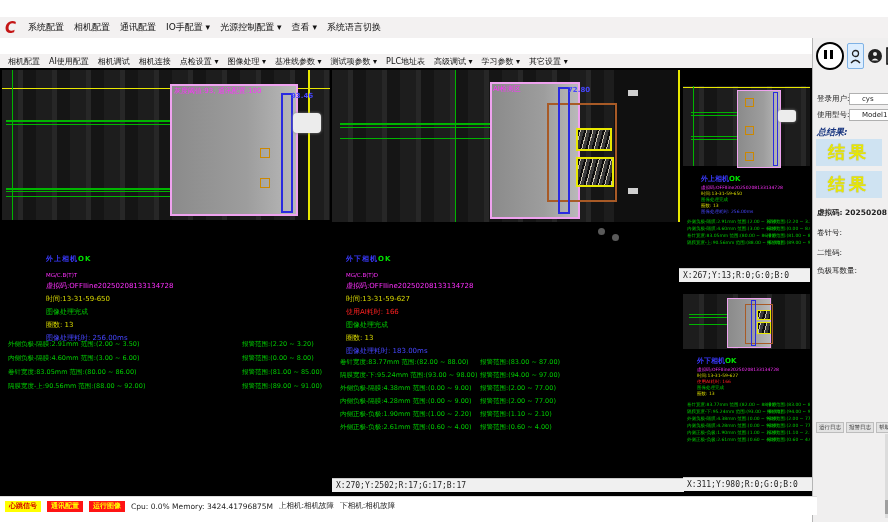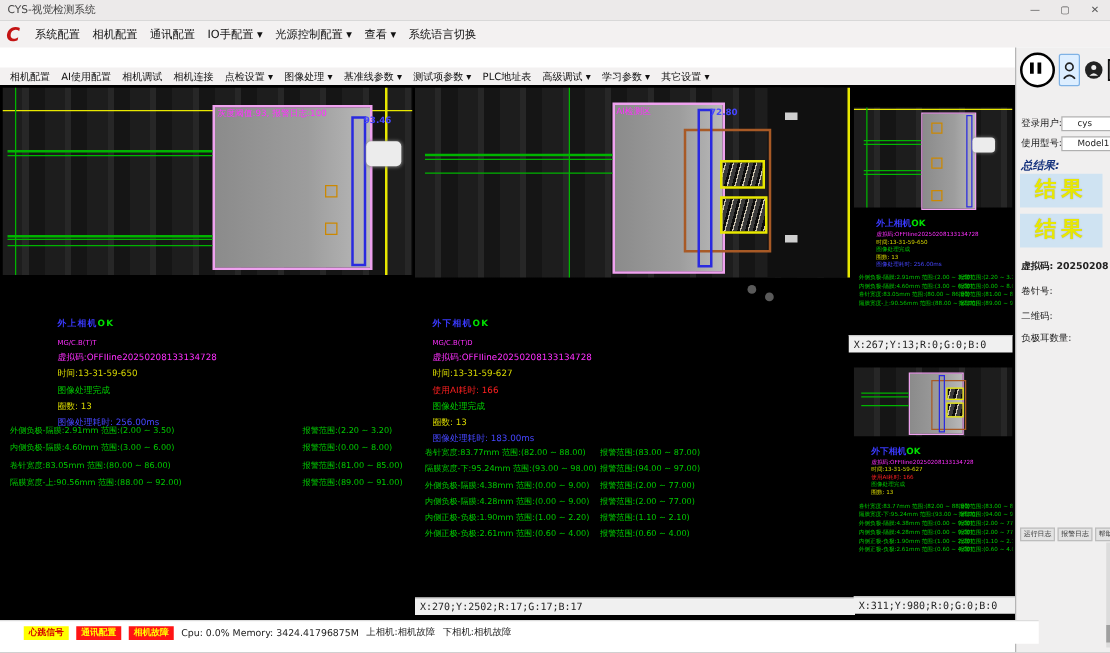--- a/index.html
+++ b/index.html
@@ -52,39 +52,31 @@
   .field{position:absolute;left:4px;font-size:7.5px;color:#222;white-space:nowrap}
   .fval{position:absolute;left:36px;width:36px;height:10px;background:#fff;border:1px solid #b0b0b0;font-size:7px;line-height:10px;padding-left:12px}
   .total{position:absolute;left:4px;font-size:9px;font-weight:bold;font-style:italic;color:#16337e}
   .resbox{position:absolute;left:3px;width:66px;height:27px;background:#cfe3f2;text-align:center;font-size:17px;font-weight:bold;color:#e8e800;letter-spacing:4px;line-height:27px;text-shadow:0 0 1px #999}
   .logtabs{position:absolute;left:3px;display:flex;gap:2px}
   .logtab{font-size:5.5px;background:#e3e3e3;border:1px solid #bdbdbd;padding:1px 2px;color:#333;white-space:nowrap}
   .logbody{position:absolute;left:3px;width:68px;font-size:6.5px;line-height:1.65;color:#1a1a1a;word-break:break-all}
   .logscroll{position:absolute;right:1px;width:3px;background:#dcdcdc}
   .logthumb{position:absolute;right:1px;width:3px;height:14px;background:#9f9f9f}
   
-  .statusbar{position:absolute;left:0;top:496px;width:812px;height:18px;background:#fff;border-top:1px solid #ddd;display:flex;align-items:center;gap:6px;font-size:7.5px;color:#222;padding-left:19px}
+  .statusbar{position:absolute;left:0;top:496px;width:812px;height:18px;background:#fff;border-top:1px solid #ddd;display:flex;align-items:center;gap:6px;font-size:7.5px;color:#222;padding-left:5px}
   .badge{height:11px;line-height:11px;padding:0 4px;font-size:7px;font-weight:bold;white-space:nowrap}
   .b-yel{background:#ffff00;color:#d40000}
   .b-red{background:#ff1414;color:#ffff00}
   .statustxt{white-space:nowrap}
 </style>
 </head>
 <body>
 
 <div id="app">
 
-  <div class="titlebar">
-    <span class="ttl">CYS-视觉检测系统</span>
-    <div class="winctl">
-      <span class="winbtn">—</span>
-      <span class="winbtn">▢</span>
-      <span class="winbtn">✕</span>
-    </div>
-  </div>
 
   <div class="menubar">
     <span class="logo">C</span>
     <span class="menu-item">系统配置</span>
     <span class="menu-item">相机配置</span>
     <span class="menu-item">通讯配置</span>
     <span class="menu-item">IO手配置 ▾</span>
     <span class="menu-item">光源控制配置 ▾</span>
     <span class="menu-item">查看 ▾</span>
     <span class="menu-item">系统语言切换</span>
@@ -107,21 +99,21 @@
   </div>
 
   <div class="main">
 
     <div class="canvas" style="left:2px;top:2px;width:328px;height:408px">
       <div class="band" style="top:0;height:150px"></div>
       <div class="yl" style="left:0;top:18px;width:328px;height:1px"></div>
       <div class="yl" style="left:306px;top:0;width:2px;height:150px"></div>
       <div class="gl" style="left:10px;top:0;width:1px;height:150px"></div>
       <div class="membrane" style="left:168px;top:14px;width:124px;height:128px"></div>
-      <div class="infoline mag" style="left:172px;top:16px">灰度阈值:93, 报警日志:100</div>
+      <div class="infoline mag" style="left:172px;top:16px">灰度阈值:93, 通讯配置:100</div>
       <div class="bluebox" style="left:279px;top:23px;width:8px;height:116px"></div>
       <div class="infoline blu" style="left:289px;top:22px;font-weight:bold">93.46</div>
       <div class="lug" style="left:291px;top:43px;width:28px;height:20px"></div>
       <div class="gl" style="left:4px;top:50px;width:164px;height:2px"></div>
       <div class="gl" style="left:4px;top:54px;width:164px;height:1px"></div>
       <div class="gl" style="left:4px;top:118px;width:164px;height:2px"></div>
       <div class="gl" style="left:4px;top:121px;width:164px;height:1px"></div>
       <div class="gl" style="left:4px;top:126px;width:164px;height:1px"></div>
       <div class="orangesq" style="left:258px;top:78px;width:8px;height:8px"></div>
       <div class="orangesq" style="left:258px;top:108px;width:8px;height:8px"></div>
@@ -306,19 +298,19 @@
       <span class="logtab">报警日志</span>
       <span class="logtab">帮助日志</span>
     </div>
     <div class="logscroll" style="top:396px;height:84px"></div>
     <div class="logthumb" style="top:462px"></div>
   </div>
 
   <div class="statusbar">
     <span class="badge b-yel">心跳信号</span>
     <span class="badge b-red">通讯配置</span>
-    <span class="badge b-red">相机故障</span>
+    <span class="badge b-red">运行图像</span>
     <span class="statustxt">Cpu: 0.0% Memory: 3424.41796875M</span>
     <span class="statustxt">上相机:相机故障</span>
     <span class="statustxt">下相机:相机故障</span>
   </div>
 
 </div>
 
 </body></html>

